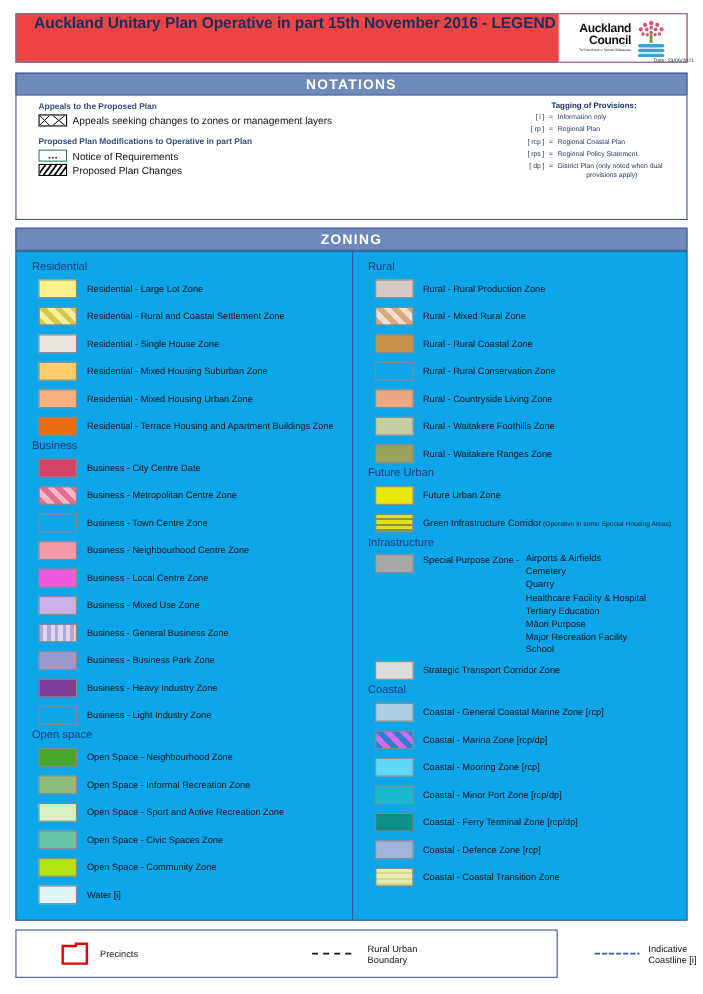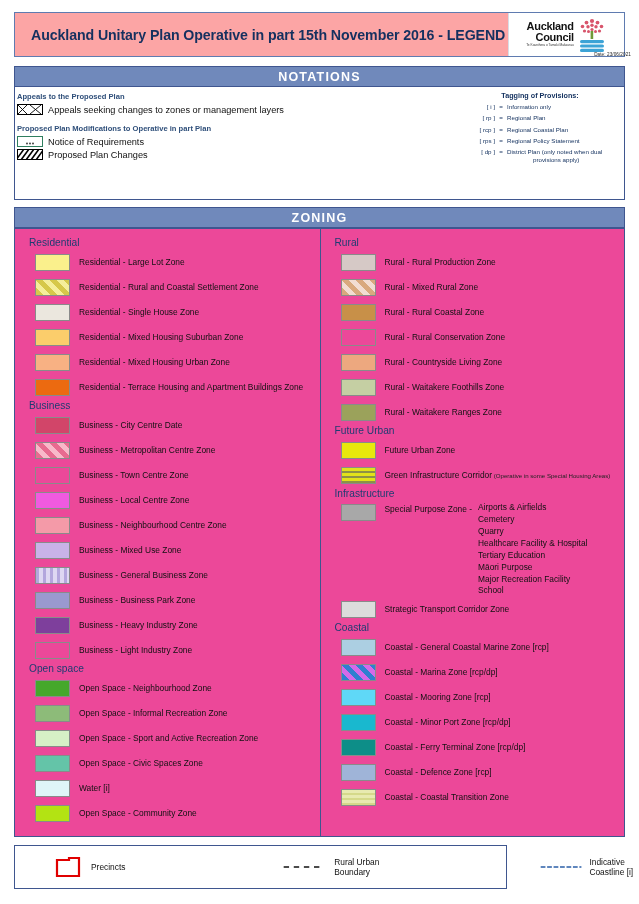--- a/index.html
+++ b/index.html
@@ -14,24 +14,23 @@
     height: 904px;
     background: #ffffff;
     overflow: hidden;
   }
 
   
   .titlebar {
     position: absolute;
     left: 14px; top: 12px;
     width: 611px; height: 45px;
-    background: #fca5a5;
+    background: #ef4444;
     border: 1px solid #5f7bb0;
     display: flex;
-    align-items: center;
   }
   .title-text {
     flex: 1;
     padding-left: 16px;
     font-size: 14.2px;
     font-weight: bold;
     color: #15305f;
     letter-spacing: -0.1px;
     white-space: nowrap;
   }
@@ -79,21 +78,21 @@
 
   
   .notations-panel {
     position: absolute;
     left: 14px; top: 87px;
     width: 611px; height: 113px;
     background: #ffffff;
     border: 1px solid #3f568f;
     border-top: none;
   }
-  .notations-left { position: absolute; left: 2px; top: 5px; width: 380px; }
+  .notations-left { position: absolute; left: 20px; top: 5px; width: 380px; }
   .note-group-title {
     font-size: 7.6px; font-weight: bold; color: #2f4f7a;
     margin-bottom: 3px;
   }
   .note-row { display: flex; align-items: flex-end; gap: 5px; margin-bottom: 2px; }
   .note-label { font-size: 9.2px; color: #111; }
   .note-swatch { width: 26px; height: 11px; flex: none; }
 
   .sw-appeals { border: 1px solid #000; background: #fff; position: relative; }
   .sw-nor { border: 1.3px solid #2f7f5f; background: #fff; position: relative; }
@@ -115,21 +114,21 @@
   }
   .tag-eq { width: 12px; text-align: center; font-size: 6.2px; color: #12305e; flex: none; }
   .tag-val { font-size: 6.2px; color: #12305e; line-height: 1.25; }
   .tag-val .indent { display: block; padding-left: 26px; }
 
   
   .zoning-panel {
     position: absolute;
     left: 14px; top: 228px;
     width: 611px; height: 609px;
-    background: #ec4899;
+    background: #0ea5e9;
     border: 1px solid #3f568f;
     display: flex;
   }
   .zcol { position: relative; padding: 8px 4px 0 10px; }
   .zcol-left { width: 306px; border-right: 1px solid #3f568f; }
   .zcol-right { width: 304px; }
 
   .group-title {
     font-size: 10.2px; color: #1d3c72; margin: 0 0 2px 4px;
   }
@@ -322,28 +321,28 @@
         </div>
         <div class="zrow">
           <div class="sw" style="border: 0.6px solid rgb(138, 138, 138); background: repeating-linear-gradient(45deg, rgb(232, 107, 144) 0px, rgb(232, 107, 144) 5px, rgb(249, 184, 201) 5px, rgb(249, 184, 201) 10px);"></div>
           <div class="lbl">Business - Metropolitan Centre Zone</div>
         </div>
         <div class="zrow">
           <div class="sw" style="border: 0.6px solid rgb(138, 138, 138);"></div>
           <div class="lbl">Business - Town Centre Zone</div>
         </div>
         <div class="zrow">
+          <div class="sw" style="border: 0.6px solid rgb(138, 138, 138); background: rgb(244, 154, 168);"></div>
+          <div class="lbl">Business - Neighbourhood Centre Zone</div>
+        </div>
+        <div class="zrow">
           <div class="sw" style="border: 0.6px solid rgb(138, 138, 138); background: rgb(240, 90, 224);"></div>
           <div class="lbl">Business - Local Centre Zone</div>
         </div>
         <div class="zrow">
-          <div class="sw" style="border: 0.6px solid rgb(138, 138, 138); background: rgb(244, 154, 168);"></div>
-          <div class="lbl">Business - Neighbourhood Centre Zone</div>
-        </div>
-        <div class="zrow">
           <div class="sw" style="border: 0.6px solid rgb(138, 138, 138); background: rgb(201, 178, 232);"></div>
           <div class="lbl">Business - Mixed Use Zone</div>
         </div>
         <div class="zrow">
           <div class="sw" style="border: 0.6px solid rgb(138, 138, 138); background: repeating-linear-gradient(90deg, rgb(179, 166, 221) 0px, rgb(179, 166, 221) 3px, rgb(222, 215, 242) 3px, rgb(222, 215, 242) 7px);"></div>
           <div class="lbl">Business - General Business Zone</div>
         </div>
         <div class="zrow">
           <div class="sw" style="border: 0.6px solid rgb(138, 138, 138); background: rgb(154, 153, 207);"></div>
           <div class="lbl">Business - Business Park Zone</div>
@@ -367,26 +366,26 @@
         </div>
         <div class="zrow">
           <div class="sw" style="border: 0.6px solid rgb(138, 138, 138); background: rgb(214, 240, 198);"></div>
           <div class="lbl">Open Space - Sport and Active Recreation Zone</div>
         </div>
         <div class="zrow">
           <div class="sw" style="border: 0.6px solid rgb(138, 138, 138); background: rgb(100, 196, 168);"></div>
           <div class="lbl">Open Space - Civic Spaces Zone</div>
         </div>
         <div class="zrow">
+          <div class="sw" style="border: 0.6px solid rgb(138, 138, 138); background: rgb(179, 227, 19);"></div>
+          <div class="lbl">Open Space - Community Zone</div>
+        </div>
+        <div class="zrow">
           <div class="sw" style="border: 0.6px solid rgb(138, 138, 138); background: rgb(223, 245, 248);"></div>
           <div class="lbl">Water  [i]</div>
-        </div>
-        <div class="zrow">
-          <div class="sw" style="border: 0.6px solid rgb(138, 138, 138); background: rgb(179, 227, 19);"></div>
-          <div class="lbl">Open Space - Community Zone</div>
         </div>
       </div>
     <div class="zcol zcol-right" id="zoning-right">
         <div class="group-title">Rural</div>
         <div class="zrow">
           <div class="sw" style="border: 0.6px solid rgb(138, 138, 138); background: rgb(214, 201, 198);"></div>
           <div class="lbl">Rural - Rural Production Zone</div>
         </div>
         <div class="zrow">
           <div class="sw" style="border: 0.6px solid rgb(138, 138, 138); background: repeating-linear-gradient(45deg, rgb(217, 169, 126) 0px, rgb(217, 169, 126) 5px, rgb(242, 221, 210) 5px, rgb(242, 221, 210) 10px);"></div>

